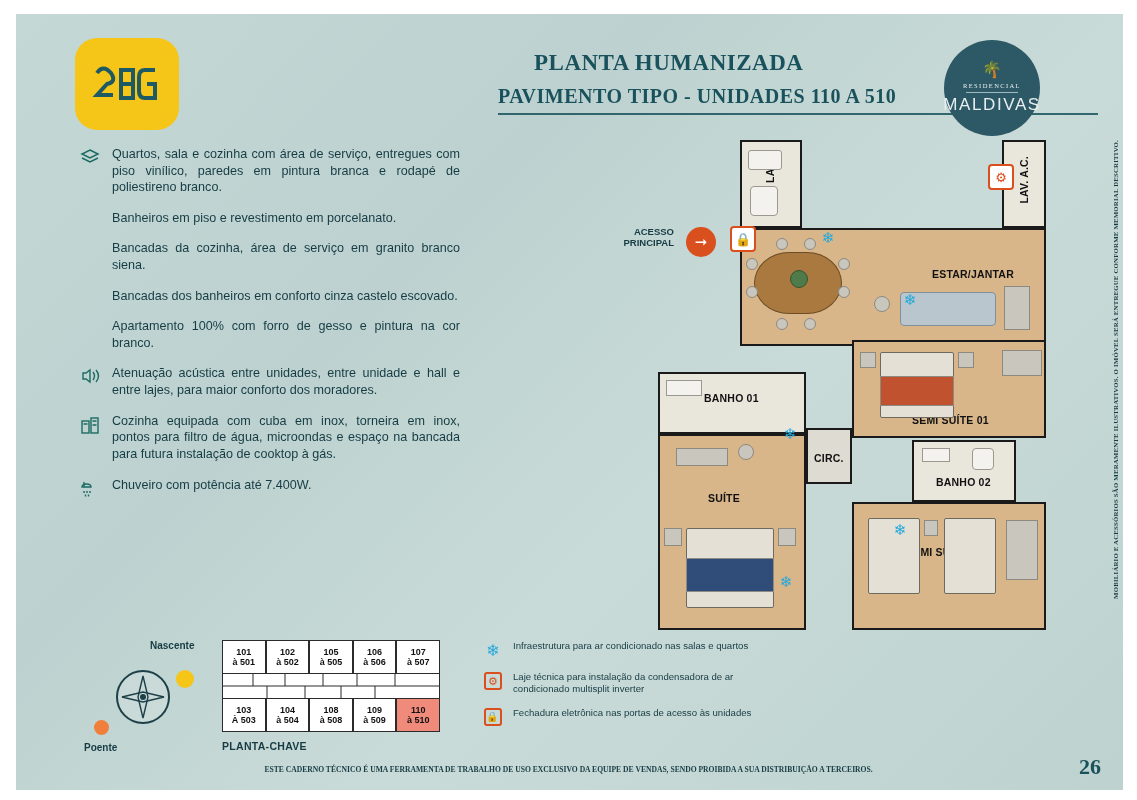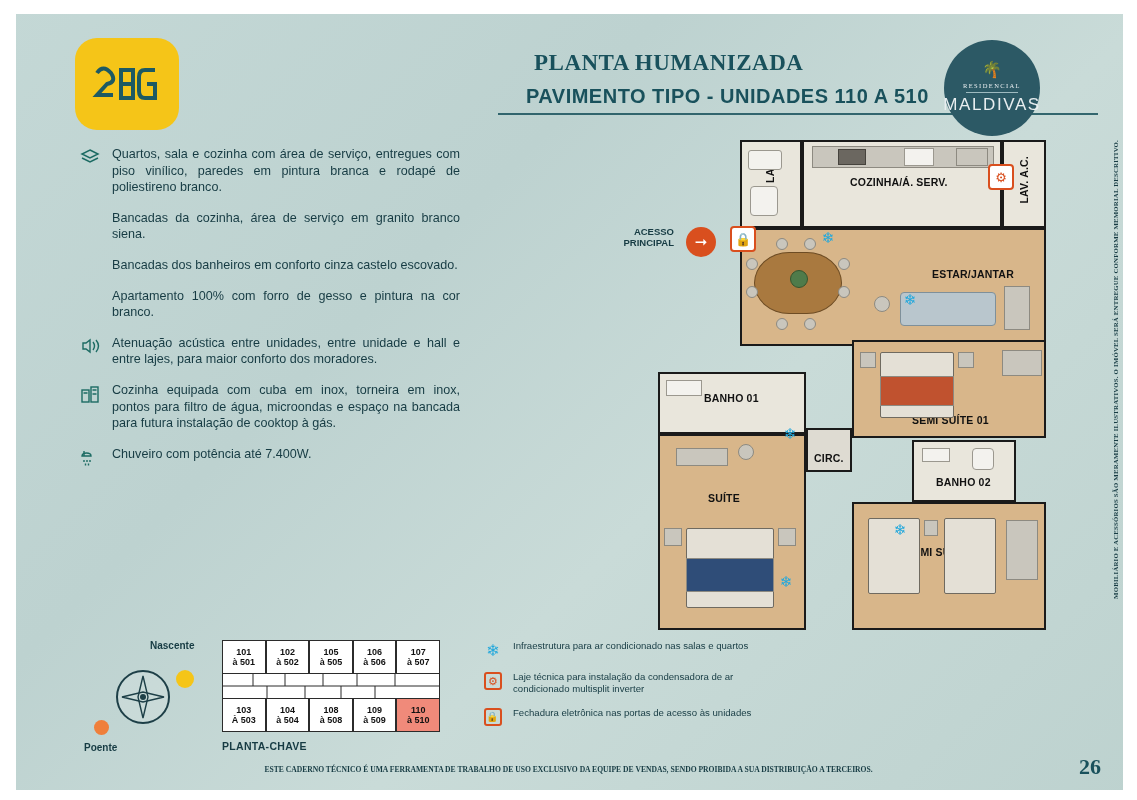--- a/index.html
+++ b/index.html
@@ -32,24 +32,23 @@
   
   .header-title {
     position:absolute; left:498px; top:50px;
     font-family:"Liberation Serif", serif;
     font-size:23px; font-weight:bold; letter-spacing:.5px;
     color:#19515c;
     margin-left:36px;
   }
   .header-sub {
     position:absolute; left:498px; top:85px;
-    font-family:Liberation Sans, sans-serif;
+    font-family:Liberation Serif, serif;
     font-size:20px; font-weight:bold; letter-spacing:.5px;
     color:#19515c;
-    margin-left:28px;
   }
   .header-rule { position:absolute; left:498px; top:113px; width:600px; height:2px; background:#19515c; opacity:.85; }
 
   .brand-circle {
     position:absolute; left:944px; top:40px; width:96px; height:96px;
     border-radius:50%; background:#2c5965; color:#e8eef0;
     display:flex; flex-direction:column; align-items:center; justify-content:center;
     text-align:center; line-height:1.05;
   }
   .brand-circle .palm { font-size:16px; margin-bottom:4px; color:#cfe0e3; }
@@ -199,20 +198,23 @@
         <svg width="20" height="18" viewBox="0 0 20 18">
             <g fill="none" stroke="#1c6b63" stroke-width="1.5">
               <path d="M10 2 L18 6 L10 10 L2 6 Z"></path>
               <path d="M2 10 L10 14 L18 10"></path>
             </g>
           </svg>
       </div>
       <div class="spec-tx">Quartos, sala e cozinha com área de serviço, entregues com piso vinílico, paredes em pintura branca  e rodapé de poliestireno branco.</div>
     </div>
 
+    <div class="spec-row noic">
+      <div class="spec-tx">Banheiros em piso e revestimento em porcelanato.</div>
+    </div>
 
 
     <div class="spec-row noic">
       <div class="spec-tx">Bancadas da cozinha, área de serviço em granito branco siena.</div>
     </div>
 
     <div class="spec-row noic">
       <div class="spec-tx">Bancadas dos banheiros em conforto cinza castelo escovado.</div>
     </div>
 
@@ -267,27 +269,20 @@
   <div class="acesso-arrow">➞</div>
 
   <div class="plan">
 
     <div class="room tilelight" style="left:100px; top:0px; width:62px; height:88px;">
       <div class="room-label vlabel" style="left:22px; top:18px;">LAV.</div>
       <div class="furn white" style="left:6px; top:8px; width:34px; height:20px; border-radius:3px;"></div>
       <div class="furn white" style="left:8px; top:44px; width:28px; height:30px; border-radius:4px;"></div>
     </div>
 
-    <div class="room tilelight" style="left:162px; top:0px; width:200px; height:88px;">
-      <div class="room-label" style="left:46px; top:34px;">COZINHA/Á. SERV.</div>
-      <div class="furn" style="left:8px; top:4px; width:182px; height:22px;"></div>
-      <div class="furn dark" style="left:34px; top:7px; width:28px; height:16px;"></div>
-      <div class="furn white" style="left:100px; top:6px; width:30px; height:18px;"></div>
-      <div class="furn" style="left:152px; top:6px; width:32px; height:18px;"></div>
-    </div>
 
     <div class="room tilelight" style="left:362px; top:0px; width:44px; height:88px;">
       <div class="room-label vlabel" style="left:14px; top:14px;">LAV. A.C.</div>
     </div>
 
     <div class="room floorwood" style="left:100px; top:88px; width:306px; height:118px;">
       <div class="room-label" style="left:190px; top:38px;">ESTAR/JANTAR</div>
       <div class="furn table" style="left:12px; top:22px; width:88px; height:62px;"></div>
       <div class="furn round" style="left:4px; top:28px; width:12px; height:12px;"></div>
       <div class="furn round" style="left:4px; top:56px; width:12px; height:12px;"></div>
@@ -310,21 +305,21 @@
 
     <div class="room floorwood" style="left:212px; top:200px; width:194px; height:98px;">
       <div class="room-label" style="left:46px; top:72px;margin-left:12px;">SEMI SUÍTE 01</div>
       <div class="furn bed" style="left:26px; top:10px; width:74px; height:66px;"></div>
       <div class="furn bedspread" style="left:26px; top:34px; width:74px; height:30px;"></div>
       <div class="furn" style="left:6px; top:10px; width:16px; height:16px;"></div>
       <div class="furn" style="left:104px; top:10px; width:16px; height:16px;"></div>
       <div class="furn" style="left:148px; top:8px; width:40px; height:26px;"></div>
     </div>
 
-    <div class="room greyfloor" style="left:166px; top:288px; width:46px; height:44px;">
+    <div class="room greyfloor" style="left:166px; top:288px; width:46px; height:56px;">
       <div class="room-label" style="left:6px; top:22px;">CIRC.</div>
     </div>
 
     <div class="room tilelight" style="left:272px; top:300px; width:104px; height:62px;">
       <div class="room-label" style="left:22px; top:34px;">BANHO 02</div>
       <div class="furn white" style="left:8px; top:6px; width:28px; height:14px;"></div>
       <div class="furn white" style="left:58px; top:6px; width:22px; height:22px; border-radius:4px;"></div>
     </div>
 
     <div class="room floorwood" style="left:18px; top:294px; width:148px; height:196px;">

